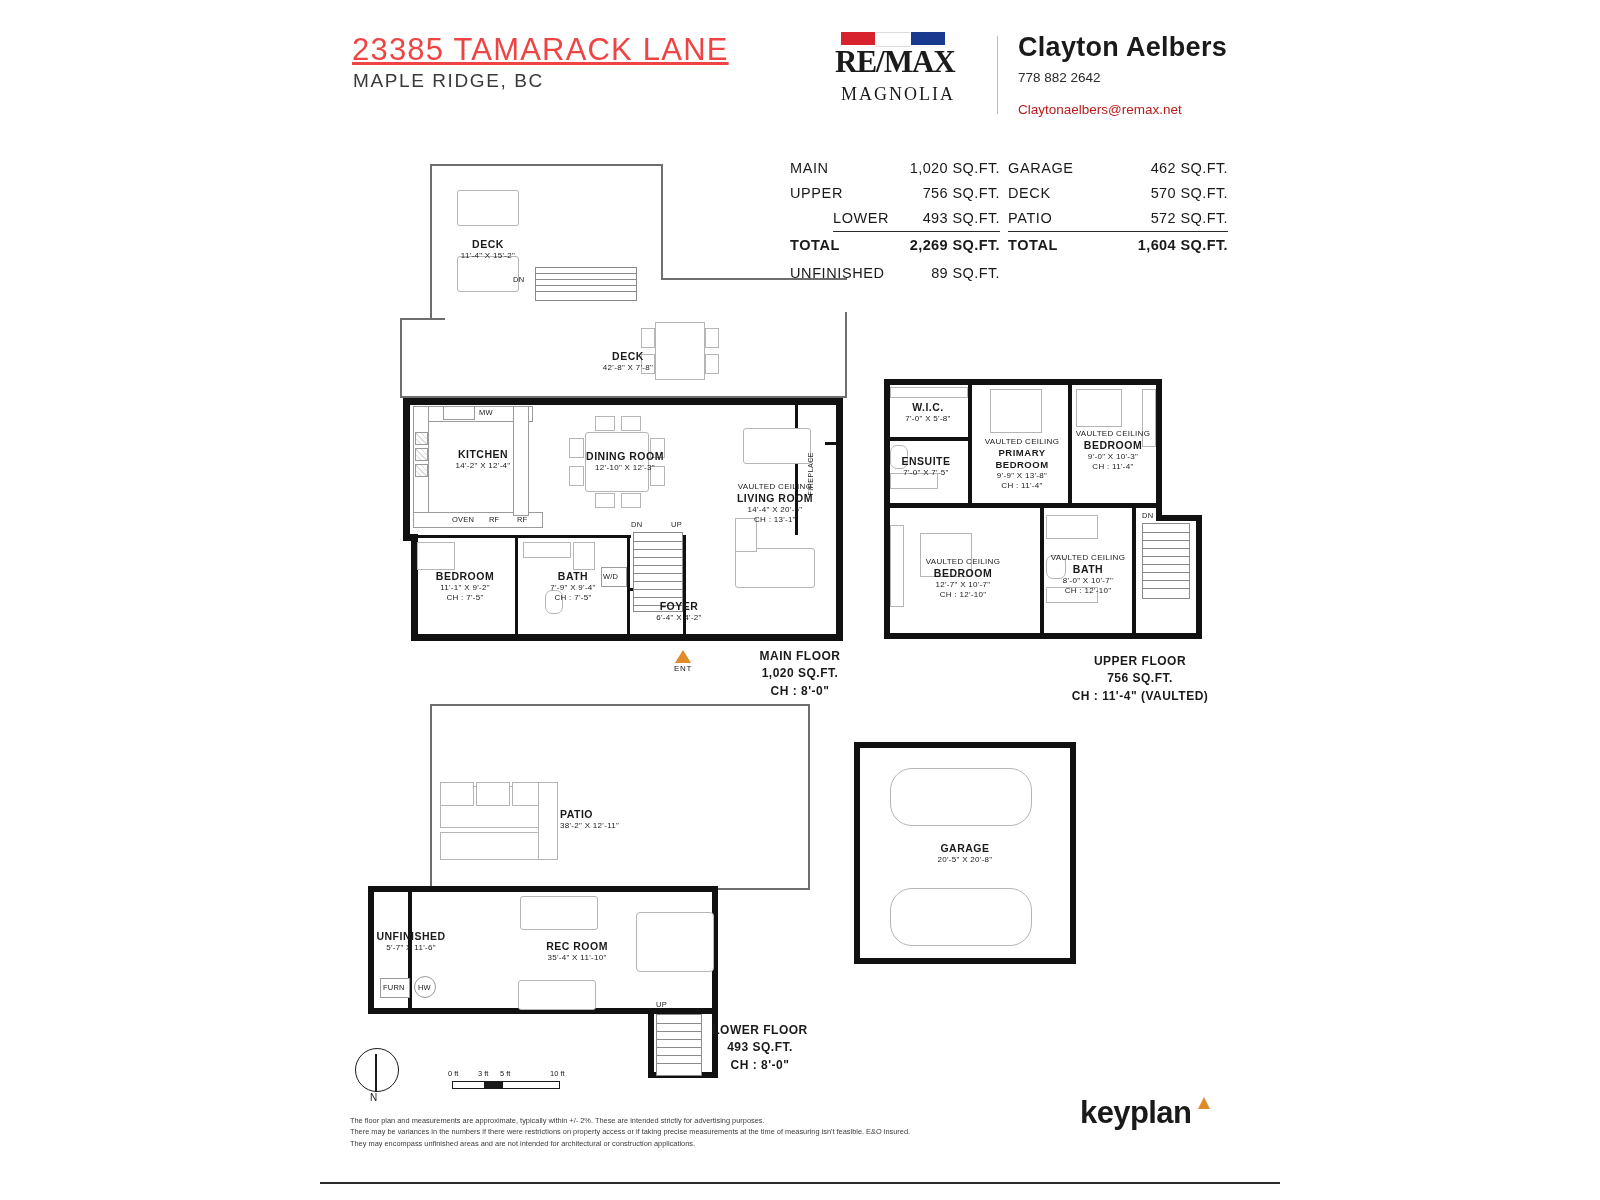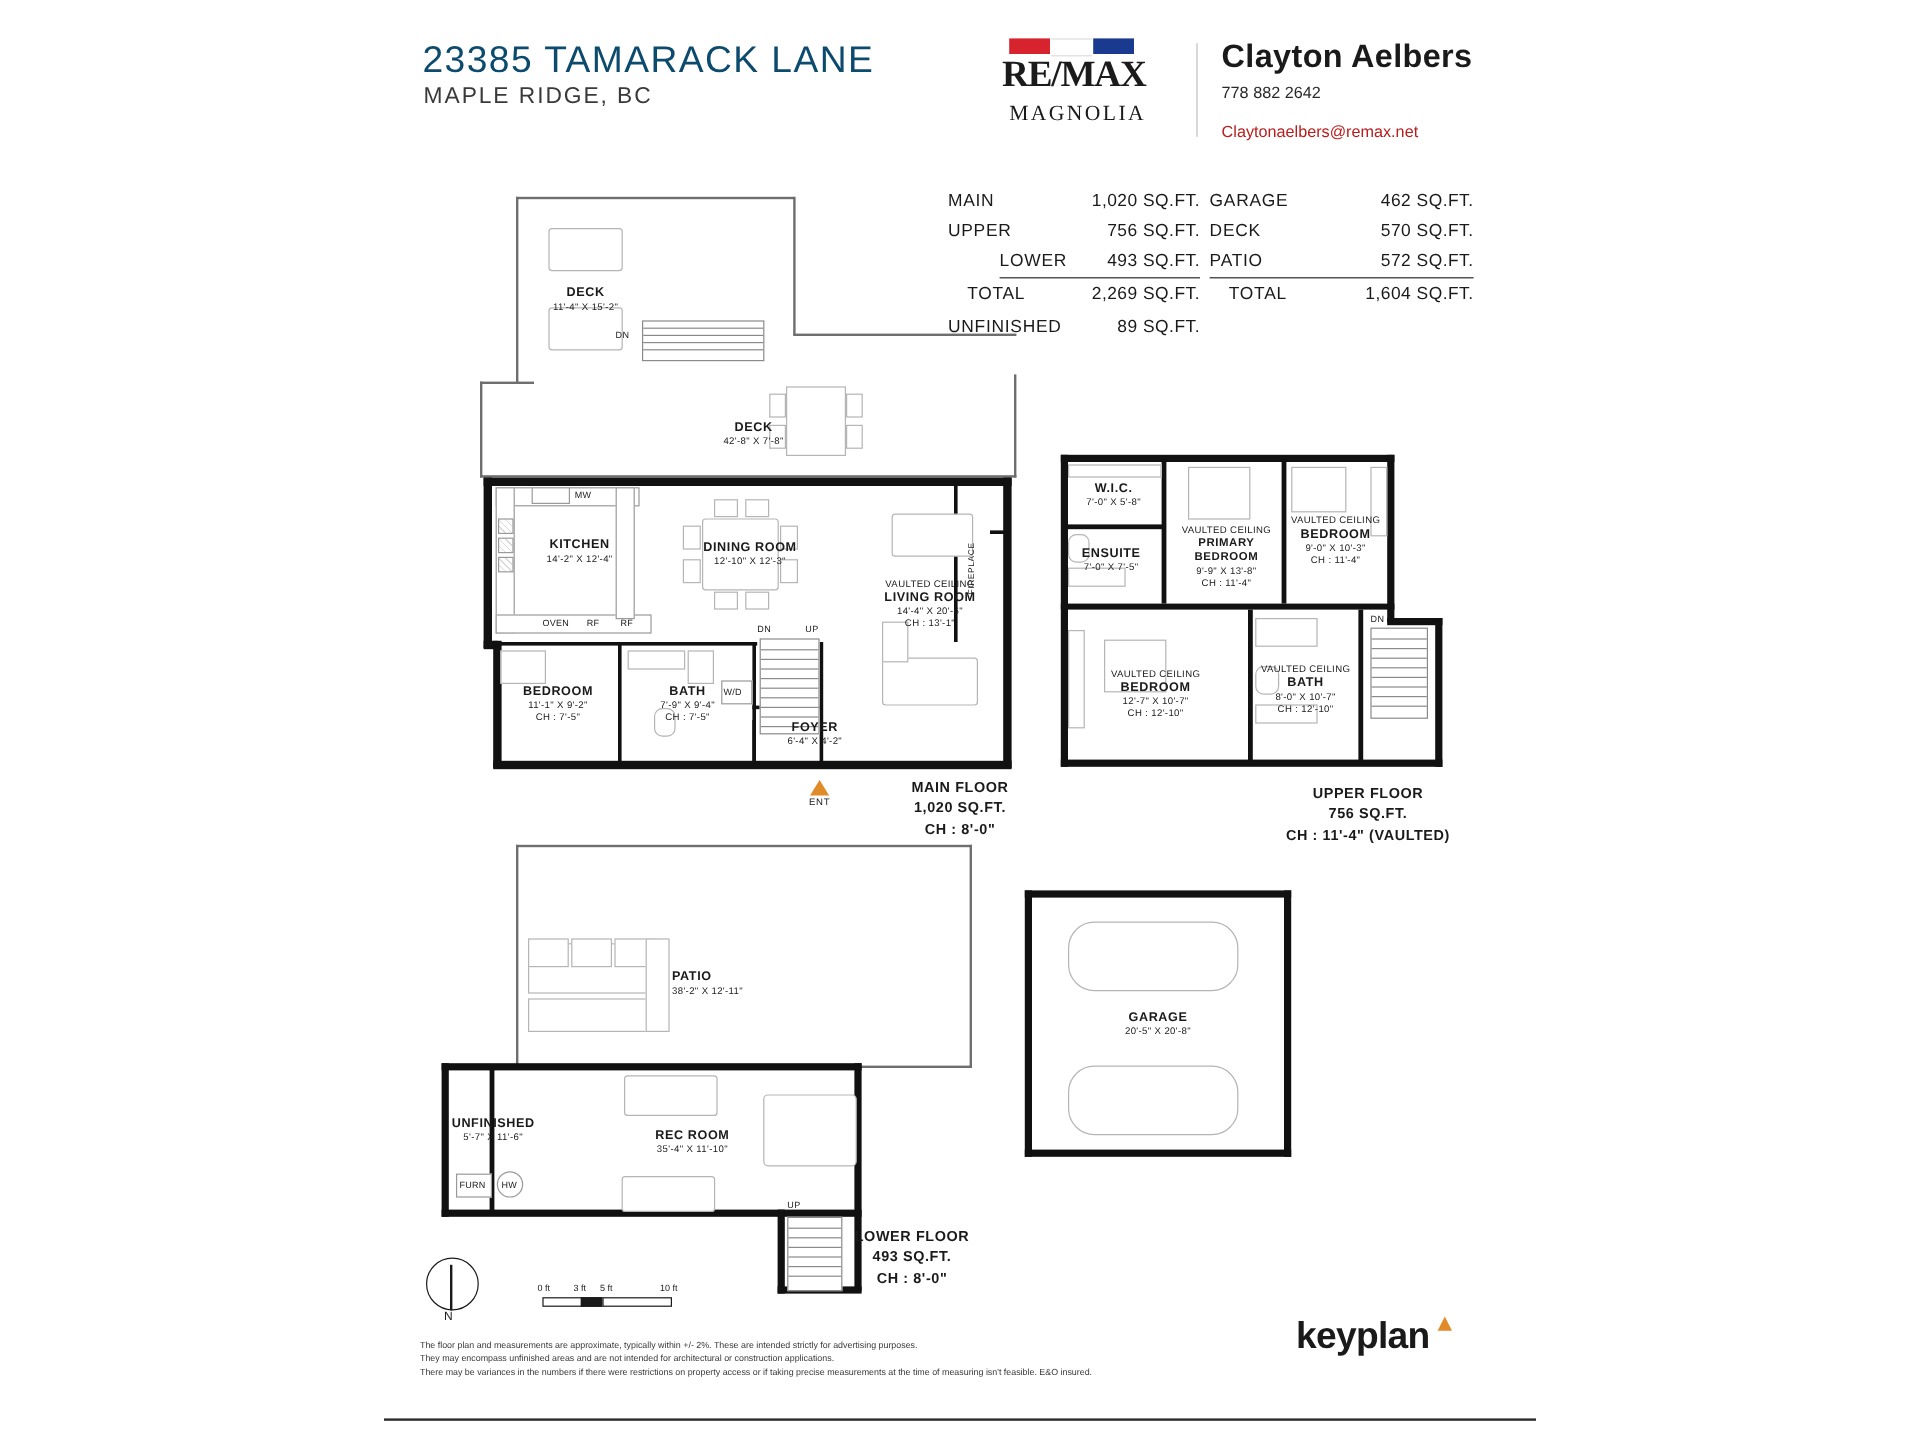--- a/index.html
+++ b/index.html
@@ -5,21 +5,21 @@
   html,body{margin:0;padding:0;background:#ffffff;}
   body{width:1600px;height:1200px;position:relative;font-family:"Liberation Sans",sans-serif;color:#1a1a1a;overflow:hidden;}
   .abs{position:absolute;}
   
   #header{left:340px;top:10px;width:920px;height:120px;}
   .realtor-logo{position:absolute;left:0;top:8px;width:92px;height:110px;}
   .realtor-box{position:absolute;left:8px;top:0;width:52px;height:52px;background:#c9c9c9;border-radius:3px;}
   .realtor-box:after{content:"R";position:absolute;left:12px;top:4px;font-size:36px;font-weight:bold;color:#ffffff;font-family:"Liberation Serif",serif;}
   .realtor-word{position:absolute;left:-18px;top:58px;font-size:27px;letter-spacing:1px;color:#b9b9b9;font-family:"Liberation Sans",sans-serif;font-weight:500;}
   .realtor-word sup{font-size:11px;vertical-align:super;}
-  #addr-title{position:absolute;left:12px;top:22px;font-size:31px;letter-spacing:1.2px;color:#0c4a6e;font-family:"Liberation Sans",sans-serif;}
+  #addr-title{position:absolute;left:12px;top:22px;font-size:31px;letter-spacing:1.2px;color:#ef4444;font-family:"Liberation Sans",sans-serif;text-decoration:underline;}
   #addr-sub{position:absolute;left:13px;top:60px;font-size:19px;letter-spacing:1.6px;color:#3a3a3a;}
   
   #remax{position:absolute;left:495px;top:22px;width:150px;height:85px;}
   .remax-bars{position:absolute;left:6px;top:0px;width:104px;height:14px;}
   .rb{position:absolute;top:0;width:34px;height:13px;}
   .rb1{left:0;background:#d7232e;}
   .rb2{left:35px;background:#ffffff;border-top:1px solid #ddd;border-bottom:1px solid #ddd;}
   .rb3{left:70px;background:#1a3a8f;}
   .remax-text{position:absolute;left:0;top:12px;font-size:31px;font-weight:bold;letter-spacing:-1px;color:#1b1b1b;font-family:"Liberation Serif",serif;}
   .remax-sub{position:absolute;left:6px;top:52px;font-size:18px;letter-spacing:2px;color:#1b1b1b;font-family:"Liberation Serif",serif;}
@@ -29,21 +29,21 @@
   #agent-phone{font-size:13.5px;color:#2a2a2a;margin-top:7px;}
   #agent-email{font-size:13.5px;color:#b91c1c;margin-top:17px;}
   
   #areas{left:790px;top:160px;width:450px;font-size:14.5px;color:#1a1a1a;}
   .area-col{position:absolute;top:0;}
   .acol-left{left:0;width:210px;}
   .acol-right{left:218px;width:220px;}
   .area-row{position:relative;height:25px;}
   .area-row .lbl{position:absolute;left:0;top:0;letter-spacing:0.6px;}
   .area-row .val{position:absolute;right:0;top:0;text-align:right;letter-spacing:0.4px;}
-  .area-row.total .lbl,.area-row.total .val{font-weight:normal;margin-left:16px;}
+  .area-row.total .lbl,.area-row.total .val{font-weight:bold;}
   .area-rule{position:absolute;left:0;right:0;height:1px;background:#2a2a2a;}
   
   .wall{position:absolute;background:#111;}
   .thinwall{position:absolute;background:#6e6e6e;}
   .room-lbl{position:absolute;text-align:center;line-height:1.25;color:#1a1a1a;}
   .rn{font-size:10.5px;letter-spacing:0.5px;font-weight:bold;}
   .rv{font-size:8px;letter-spacing:0.3px;}
   .tiny{font-size:7.5px;letter-spacing:0.2px;}
   .furn{position:absolute;border:1px solid #9a9a9a;background:#fff;}
   .furn-l{position:absolute;border:1px solid #b5b5b5;background:#fff;}
@@ -464,22 +464,22 @@
   <div class="sb-seg" style="left:32px;width:18px;background:#1a1a1a;"></div>
   <div class="sb-seg" style="left:50px;width:56px;background:#fff;"></div>
   <div class="sb-lbl" style="left:-4px;">0 ft</div>
   <div class="sb-lbl" style="left:26px;">3 ft</div>
   <div class="sb-lbl" style="left:48px;">5 ft</div>
   <div class="sb-lbl" style="left:98px;">10 ft</div>
 </div>
 
 <div id="disclaimer">
   <div>The floor plan and measurements are approximate, typically within +/- 2%. These are intended strictly for advertising purposes.</div>
+  <div>There may be variances in the numbers if there were restrictions on property access or if taking precise measurements at the time of measuring isn't feasible. E&amp;O insured.</div>
   <div>They may encompass unfinished areas and are not intended for architectural or construction applications.</div>
-  <div>There may be variances in the numbers if there were restrictions on property access or if taking precise measurements at the time of measuring isn't feasible. E&amp;O insured.</div>
 </div>
 
 <div id="keyplan">
   <div id="keyplan-word">keyplan</div>
   <div id="keyplan-mark"></div>
 </div>
 
 <div id="bottom-rule"></div>
 
 </body></html>

